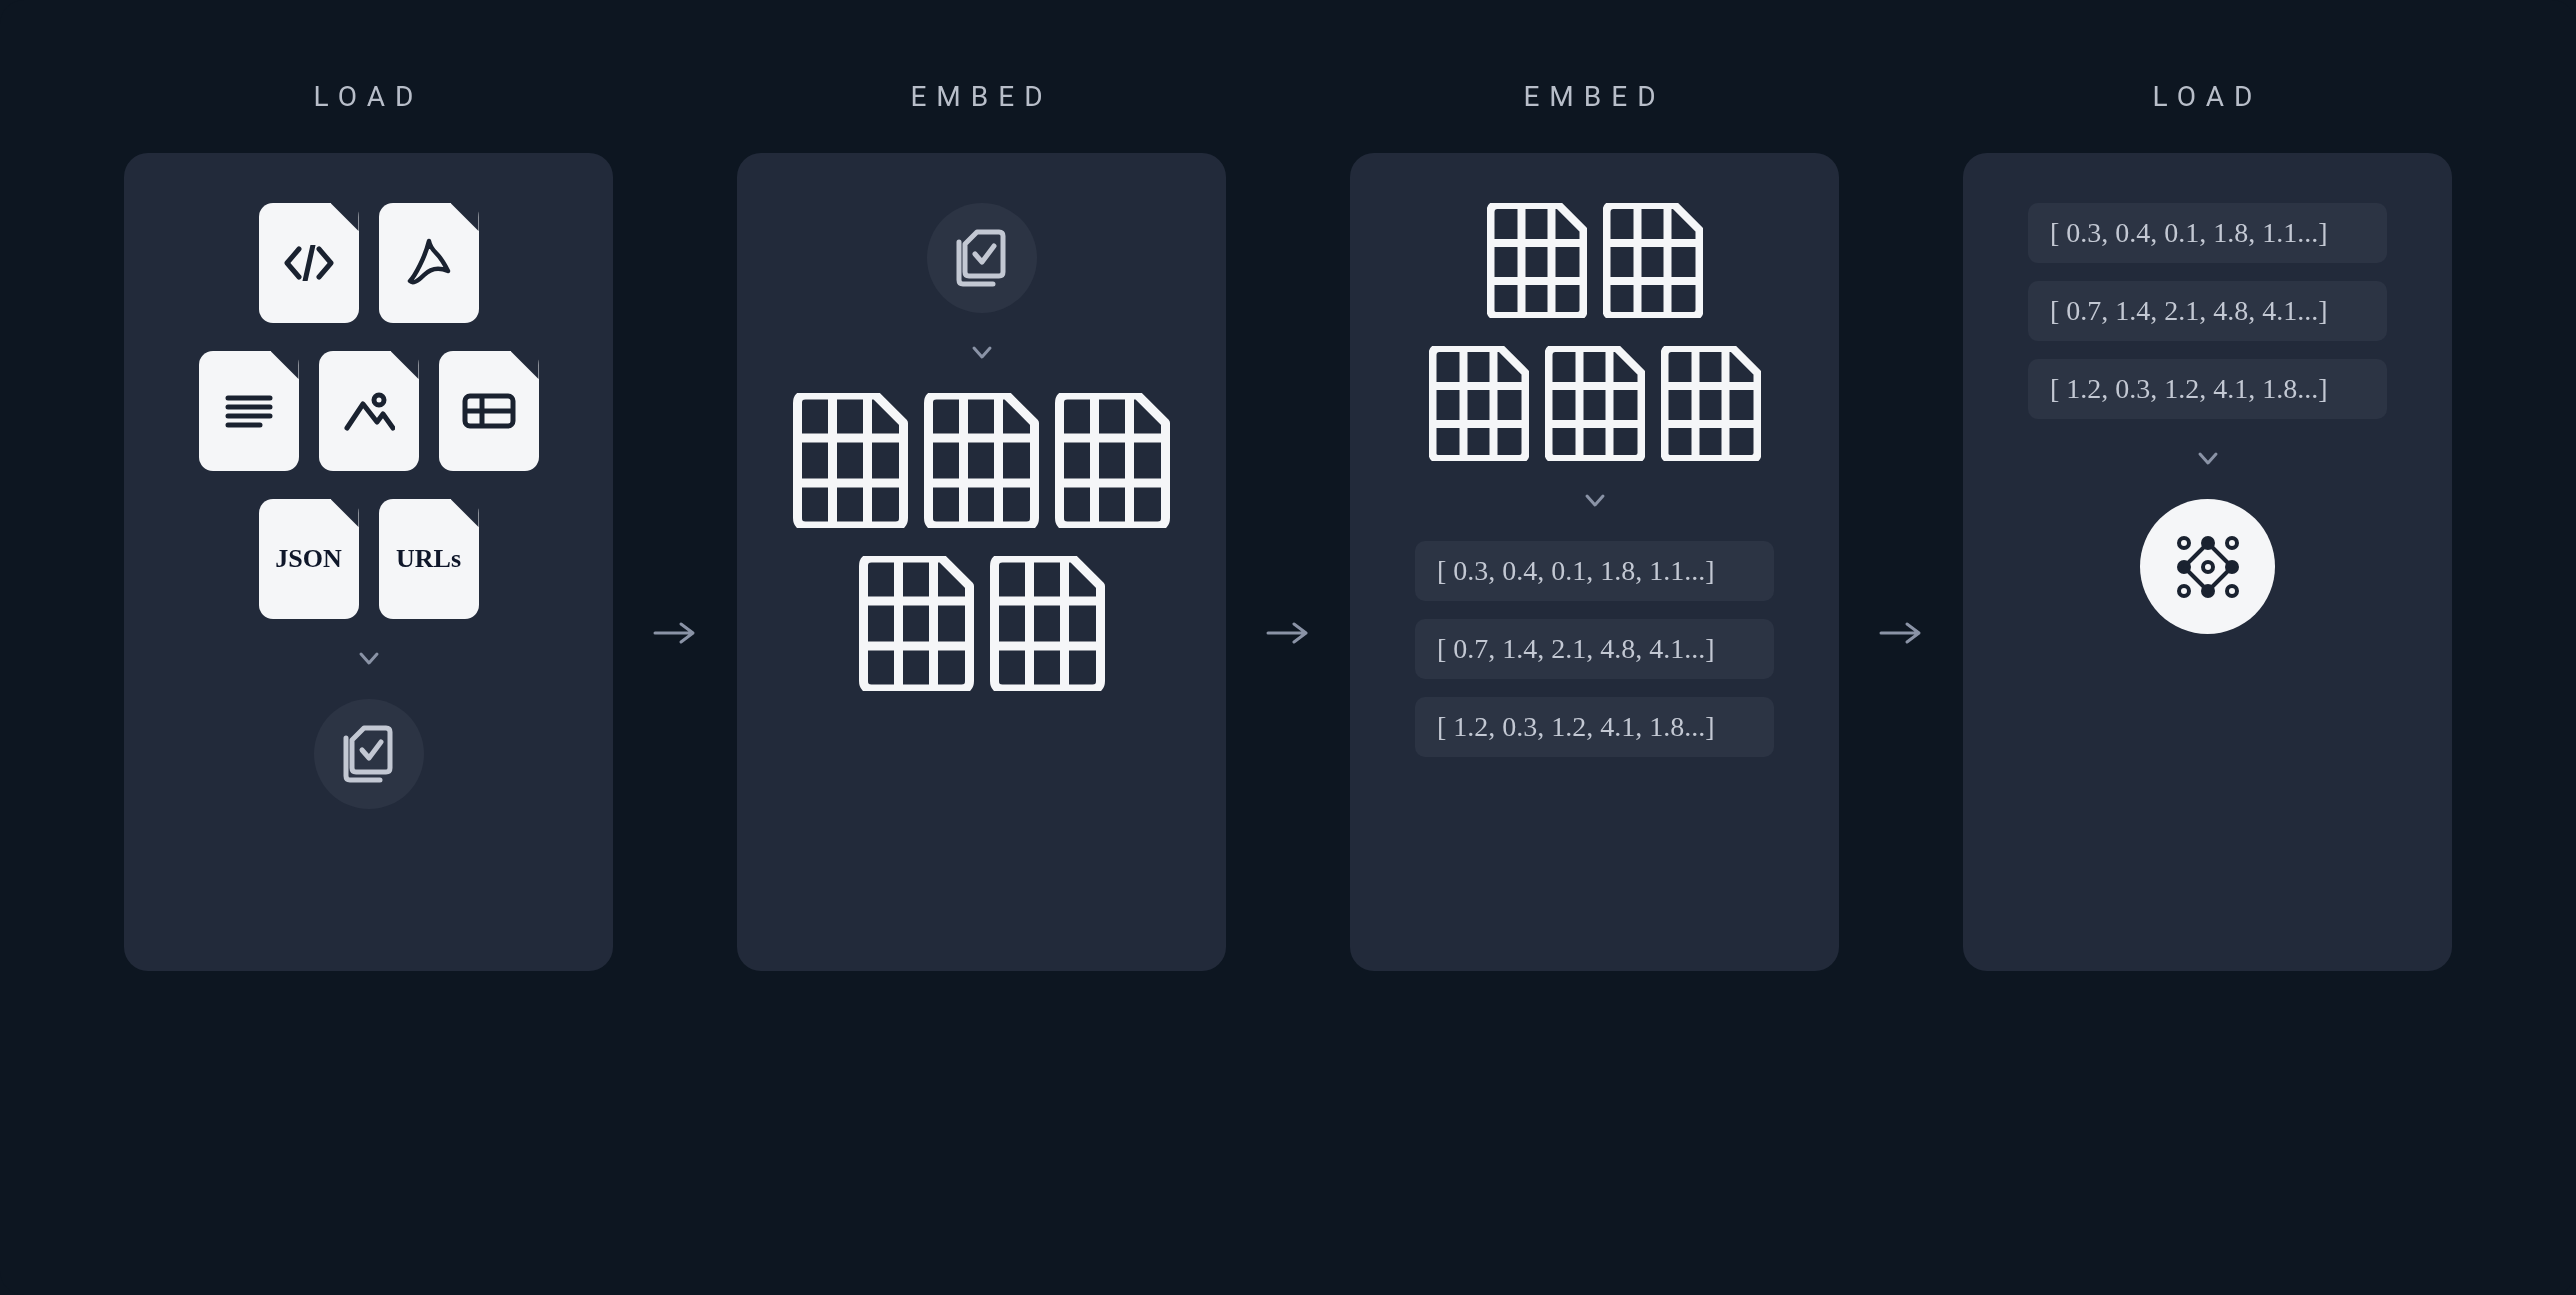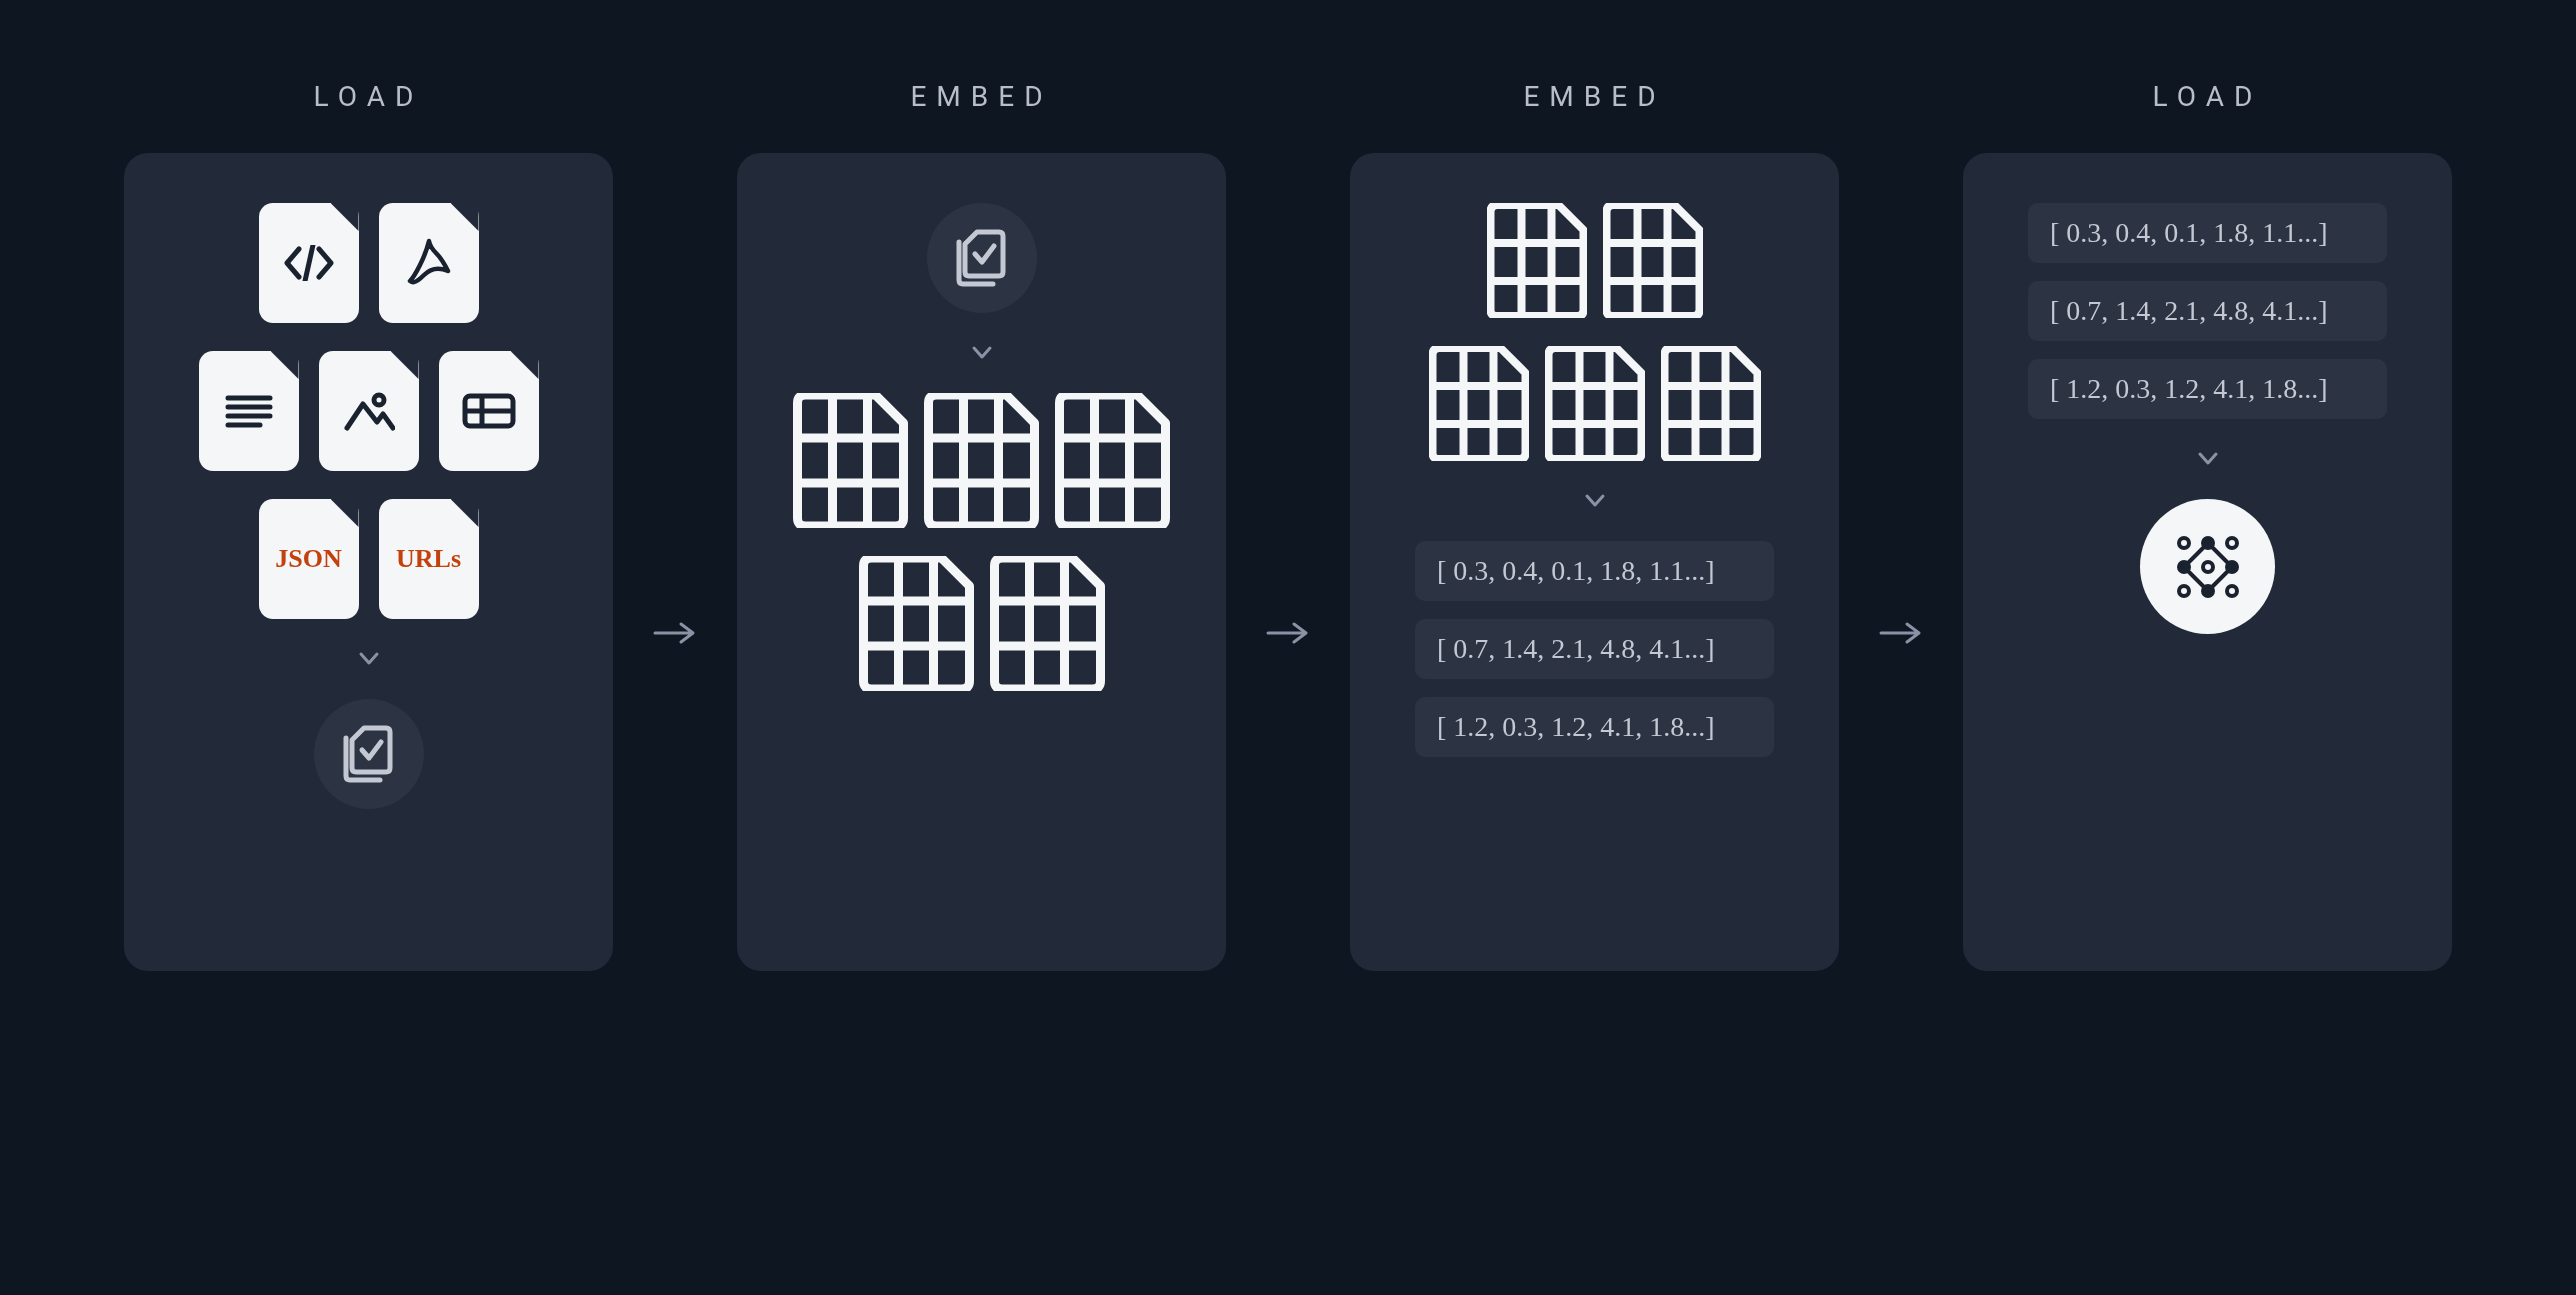--- a/index.html
+++ b/index.html
@@ -72,21 +72,21 @@
     position: absolute;
     top: 0; right: 0;
     width: 28px; height: 28px;
     background: #222a3a;
     clip-path: polygon(0 0, 100% 0, 100% 100%);
   }
   .file-inner { color: #1a2230; }
   .file-label {
     font-size: 26px;
     font-weight: 700;
-    color: #c2410c;
+    color: #0f172a;
   }
   .caret-down { width: 24px; height: 24px; }
   .doc-circle {
     width: 110px; height: 110px;
     border-radius: 55px;
     background: #2c3444;
     display: flex; align-items: center; justify-content: center;
   }
   .chunk-row { display: flex; gap: 16px; justify-content: center; }
   .chunk {

